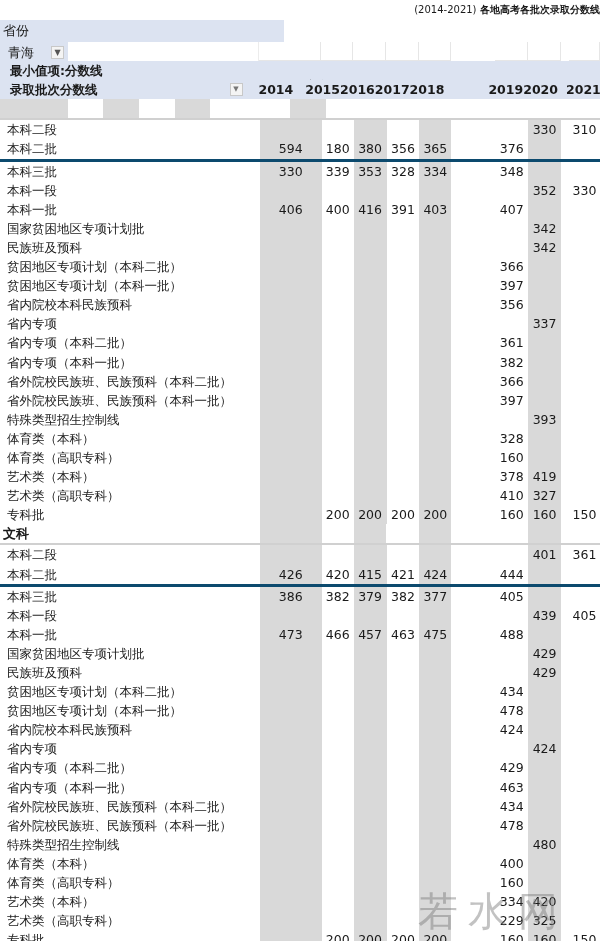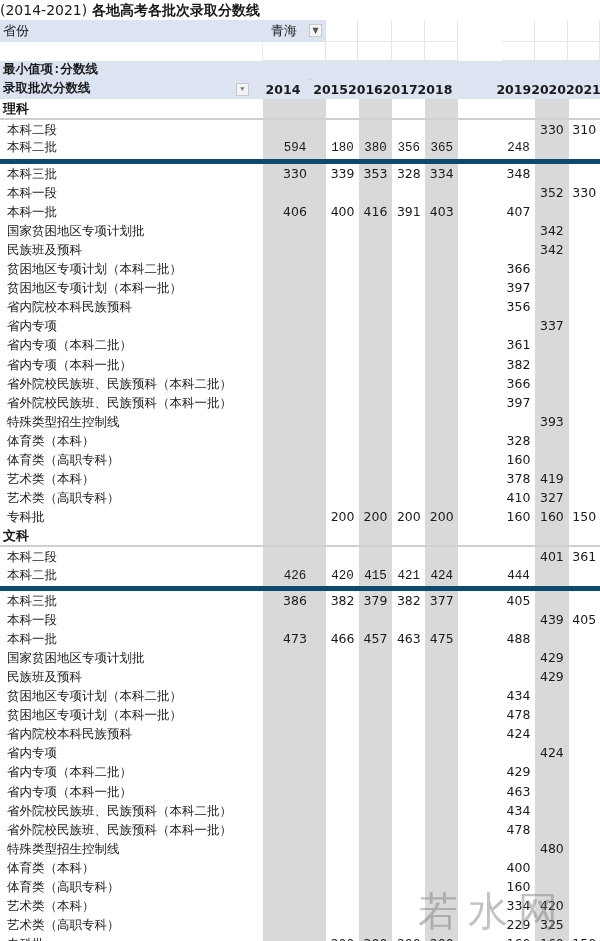--- a/index.html
+++ b/index.html
@@ -1,45 +1,45 @@
 <!DOCTYPE html>
 <html><head>
 <meta charset="utf-8">
 <style>
   html, body { margin:0; padding:0; background:#ffffff; }
   body { width:600px; height:941px; overflow:hidden; position:relative;
          font-family:"DejaVu Sans", "Liberation Sans", sans-serif; color:#1a1a1a; }
   .title { position:absolute; left:0; top:0; width:600px; height:20px; line-height:20px;
-           text-align:left; font-size:14px; font-weight:bold; }
+           text-align:right; font-size:10px; font-weight:bold; }
   .title .yr { font-weight:normal; }
   .grid { position:absolute; left:0; top:20px; width:600px; }
   .row { position:relative; height:19.1px; display:flex; }
   .cell { box-sizing:border-box; height:100%; font-size:12.5px; line-height:19px; white-space:nowrap; overflow:visible; }
   .c-label { width:284px; padding-left:3px; }
   .c-label.indent { padding-left:7px; }
   .c-y { text-align:center; }
   .w0 { width:68px; } .w1 { width:35px; } .w2 { width:36px; } .w3 { width:36px; }
-  .w4 { width:35px; } .w5 { width:36px;margin-left:44px; } .w6 { width:36px; } .w7 { width:34px; }
+  .w4 { width:35px; } .w5 { width:36px;margin-left:44px; } .w6 { width:36px; } .w7 { width:34px;margin-left:8px; }
   .gray { background:#d9d9d9; }
   .band { background:#dce3f1; }
-  .row.prov { height:22px; }
+  .row.prov { height:22px;flex-direction:column; }
   .row.prov .cell { line-height:22px; }
   .prov-label { width:284px; padding-left:3px; font-size:13px; }
   .prov-value { width:68px; position:relative; text-align:left; padding-left:2px; font-size:13px; }
   .blank-cell { border-right:1px solid #e6e6e6; border-bottom:1px solid #e6e6e6; }
   .filter-btn { position:absolute; right:4px; top:4px; width:13px; height:13px; background:#f4f4f4;
                 border:1px solid #c8c8c8; box-sizing:border-box; font-size:8px; line-height:11px; text-align:center; color:#555; }
   .hdr .cell { font-weight:bold; font-size:12.5px; }
   .dd-btn { display:inline-block; width:13px; height:13px; background:#f4f4f4; border:1px solid #c8c8c8;
             box-sizing:border-box; font-size:7px; line-height:11px; text-align:center; color:#777; vertical-align:middle; margin-left:3px; }
-  .hdr-label { width:284px; padding-left:3px; position:relative;font-family:Liberation Mono, monospace; }
+  .hdr-label { width:284px; padding-left:10px; position:relative; }
   .hdr-label .dd-btn { position:absolute; right:4px; top:3px; }
   .hdr .c-y { font-weight:bold; }
   .section .c-label { font-weight:bold; font-size:13px; }
-  .line-dark { border-bottom:5px solid #0c4a6e;font-family:Liberation Mono, monospace; }
+  .line-dark { border-bottom:3px solid #0c4a6e; }
   .line-light { border-bottom:2px solid #d0d0d0; }
   .watermark { position:absolute; left:418px; top:884px; font-size:40px; color:rgba(120,120,120,0.45);
                letter-spacing:10px; font-family:"DejaVu Serif", serif; pointer-events:none; }
 </style>
 </head>
 <body>
 
 <div class="title">
   <span class="yr">(2014-2021)</span>
   <span>各地高考各批次录取分数线</span>
@@ -90,21 +90,20 @@
       <div class="cell c-y w1">2015</div>
       <div class="cell c-y w2">2016</div>
       <div class="cell c-y w3">2017</div>
       <div class="cell c-y w4">2018</div>
       <div class="cell c-y w5">2019</div>
       <div class="cell c-y w6">2020</div>
       <div class="cell c-y w7">2021</div>
     </div>
   <div id="body">
       <div class="row section line-light">
-        <div class="cell c-label">理科</div>
         <div class="cell c-y w0 gray"></div>
         <div class="cell c-y w1"></div>
         <div class="cell c-y w2 gray"></div>
         <div class="cell c-y w3"></div>
         <div class="cell c-y w4 gray"></div>
         <div class="cell c-y w5"></div>
         <div class="cell c-y w6 gray"></div>
         <div class="cell c-y w7"></div>
       </div>
       <div class="row">
@@ -118,21 +117,21 @@
         <div class="cell c-y w6 gray">330</div>
         <div class="cell c-y w7">310</div>
       </div>
       <div class="row line-dark">
         <div class="cell c-label indent">本科二批</div>
         <div class="cell c-y w0 gray">594</div>
         <div class="cell c-y w1">180</div>
         <div class="cell c-y w2 gray">380</div>
         <div class="cell c-y w3">356</div>
         <div class="cell c-y w4 gray">365</div>
-        <div class="cell c-y w5">248</div>
+        <div class="cell c-y w5">376</div>
         <div class="cell c-y w6 gray"></div>
         <div class="cell c-y w7"></div>
       </div>
       <div class="row">
         <div class="cell c-label indent">本科三批</div>
         <div class="cell c-y w0 gray">330</div>
         <div class="cell c-y w1">339</div>
         <div class="cell c-y w2 gray">353</div>
         <div class="cell c-y w3">328</div>
         <div class="cell c-y w4 gray">334</div>

